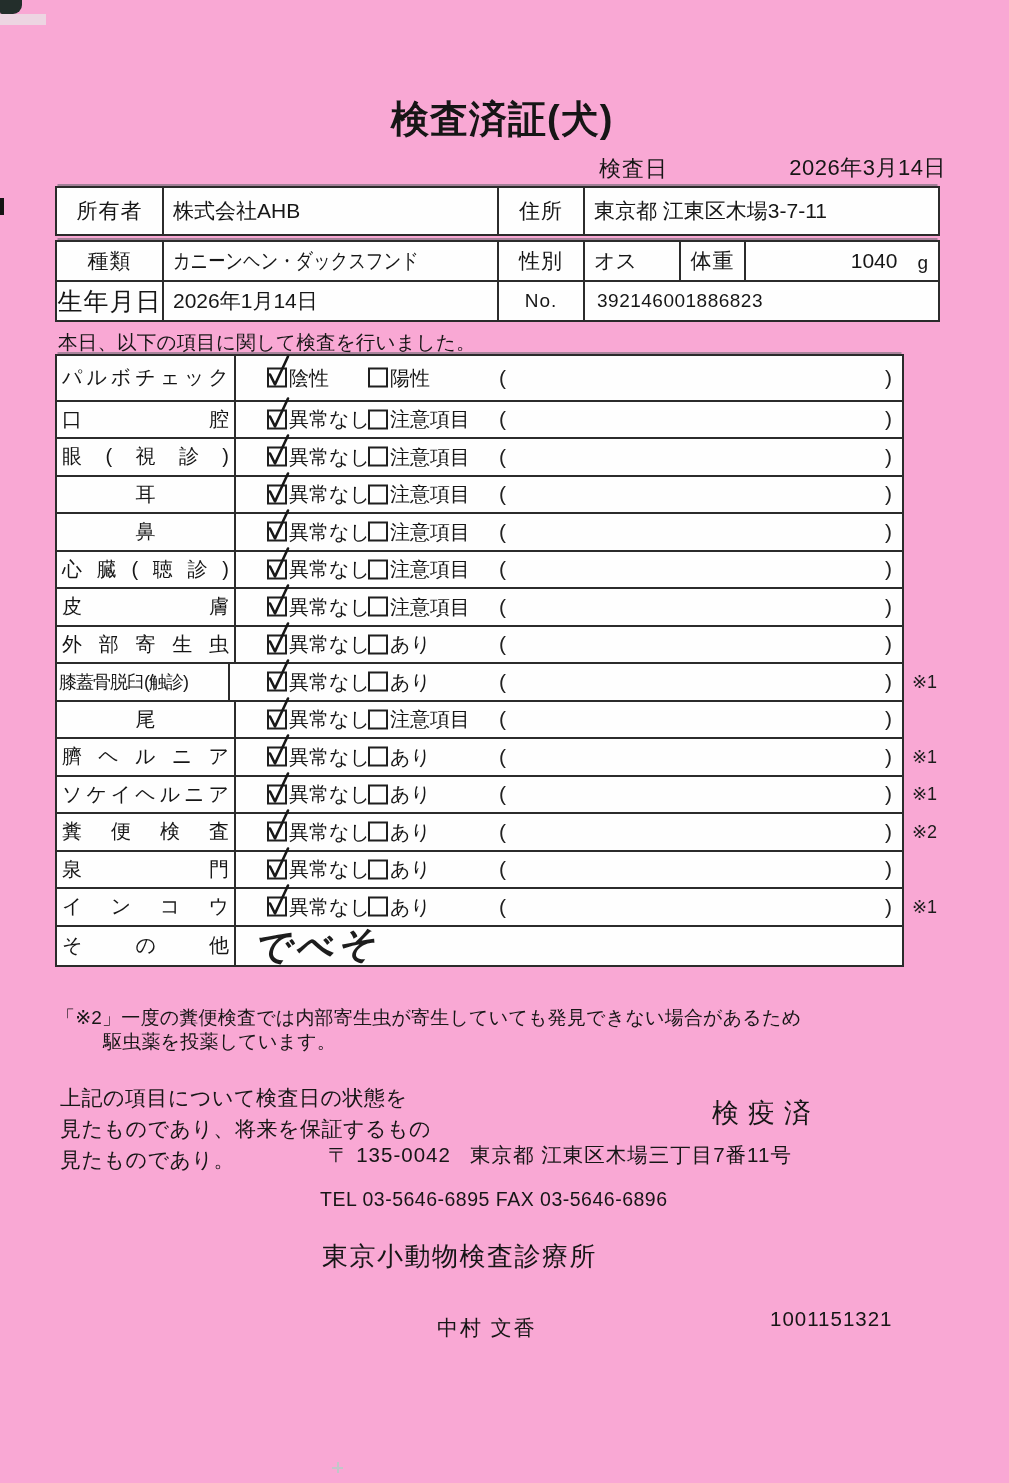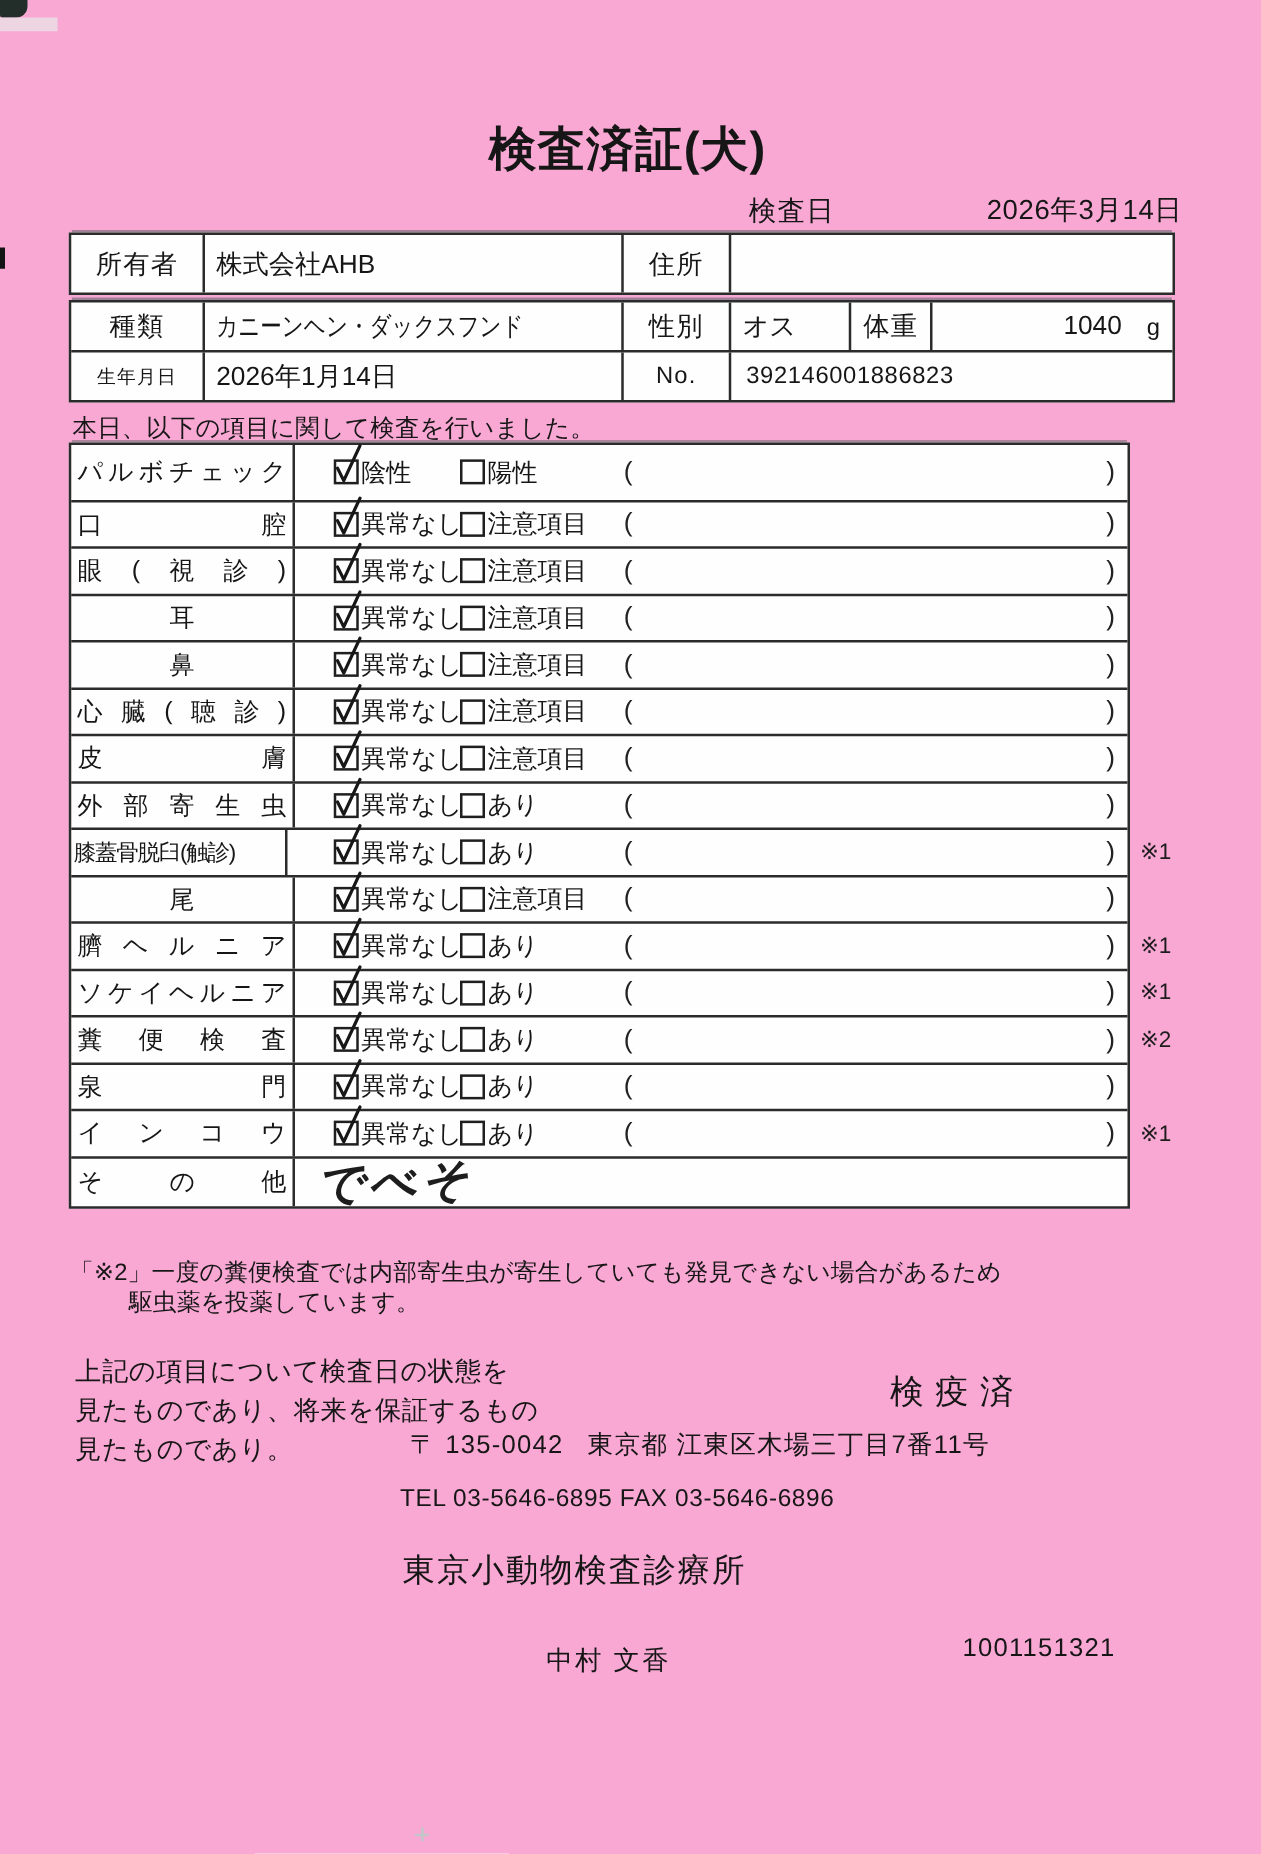--- a/index.html
+++ b/index.html
@@ -77,38 +77,39 @@
 
   <div class="abs title" style="left:391px;top:94px;">検査済証(犬)</div>
 
   <div class="abs dlabel" style="left:599px;top:154px;">検査日</div>
   <div class="abs dvalue" style="left:690px;top:153px;width:256px;">2026年3月14日</div>
 
   <div class="abs htable" style="left:55px;top:186px;width:881px;height:46px;">
     <div class="hcell lab" style="width:107px;height:100%;">所有者</div>
     <div class="hcell val" style="width:335px;height:100%;">株式会社AHB</div>
     <div class="hcell lab" style="width:86px;height:100%;">住所</div>
+    <div class="hcell val lastc" style="flex:1;height:100%;">東京都 江東区木場3-7-11</div>
   </div>
 
   <div class="abs htable" style="left:55px;top:240px;width:881px;height:78px;flex-direction:column;flex-wrap:nowrap;">
     <div style="display:flex;height:38px;">
       <div class="hcell lab" style="width:107px;">種類</div>
       <div class="hcell val" style="width:335px;">
           <span class="narrowtxt">カニーンヘン・ダックスフンド</span>
         </div>
       <div class="hcell lab" style="width:86px;">性別</div>
       <div class="hcell val" style="width:96px;">オス</div>
       <div class="hcell lab" style="width:65px;">体重</div>
       <div class="hcell wval lastc" style="flex:1;">
         <span>1040</span>
         <span class="unit">g</span>
       </div>
     </div>
     <div class="hrow2" style="display:flex;height:38px;">
-      <div class="hcell lab" style="width:107px;font-size:15px;">生年月日</div>
+      <div class="hcell lab" style="width:107px;font-size:25px;">生年月日</div>
       <div class="hcell val" style="width:335px;">2026年1月14日</div>
       <div class="hcell lab" style="width:86px;font-size:19px;">No.</div>
       <div class="hcell val lastc numfont" style="flex:1;padding-left:12px;">392146001886823</div>
     </div>
   </div>
 
   <div class="abs intro" style="left:58px;top:329px;">本日、以下の項目に関して検査を行いました。</div>
 
   <div class="abs ctable" style="left:55px;top:354px;width:845px;" id="checklist-rows">
       <div class="crow first">

